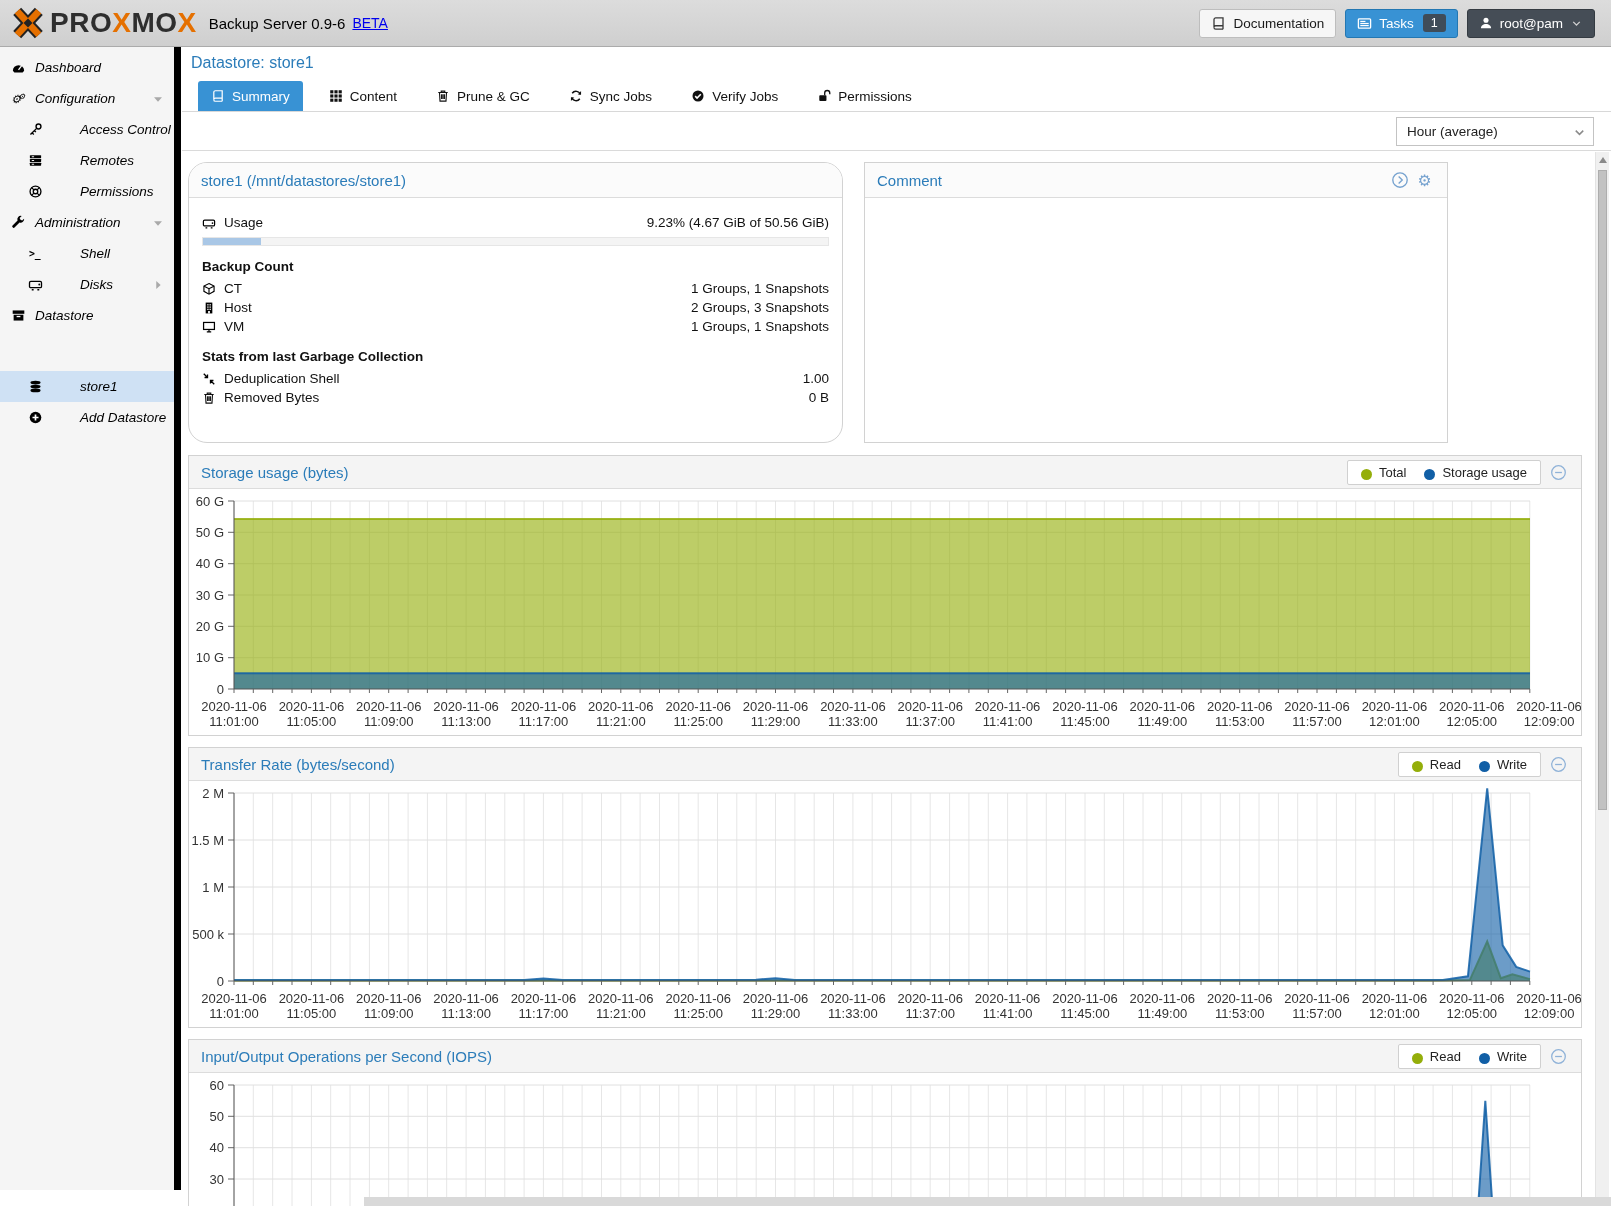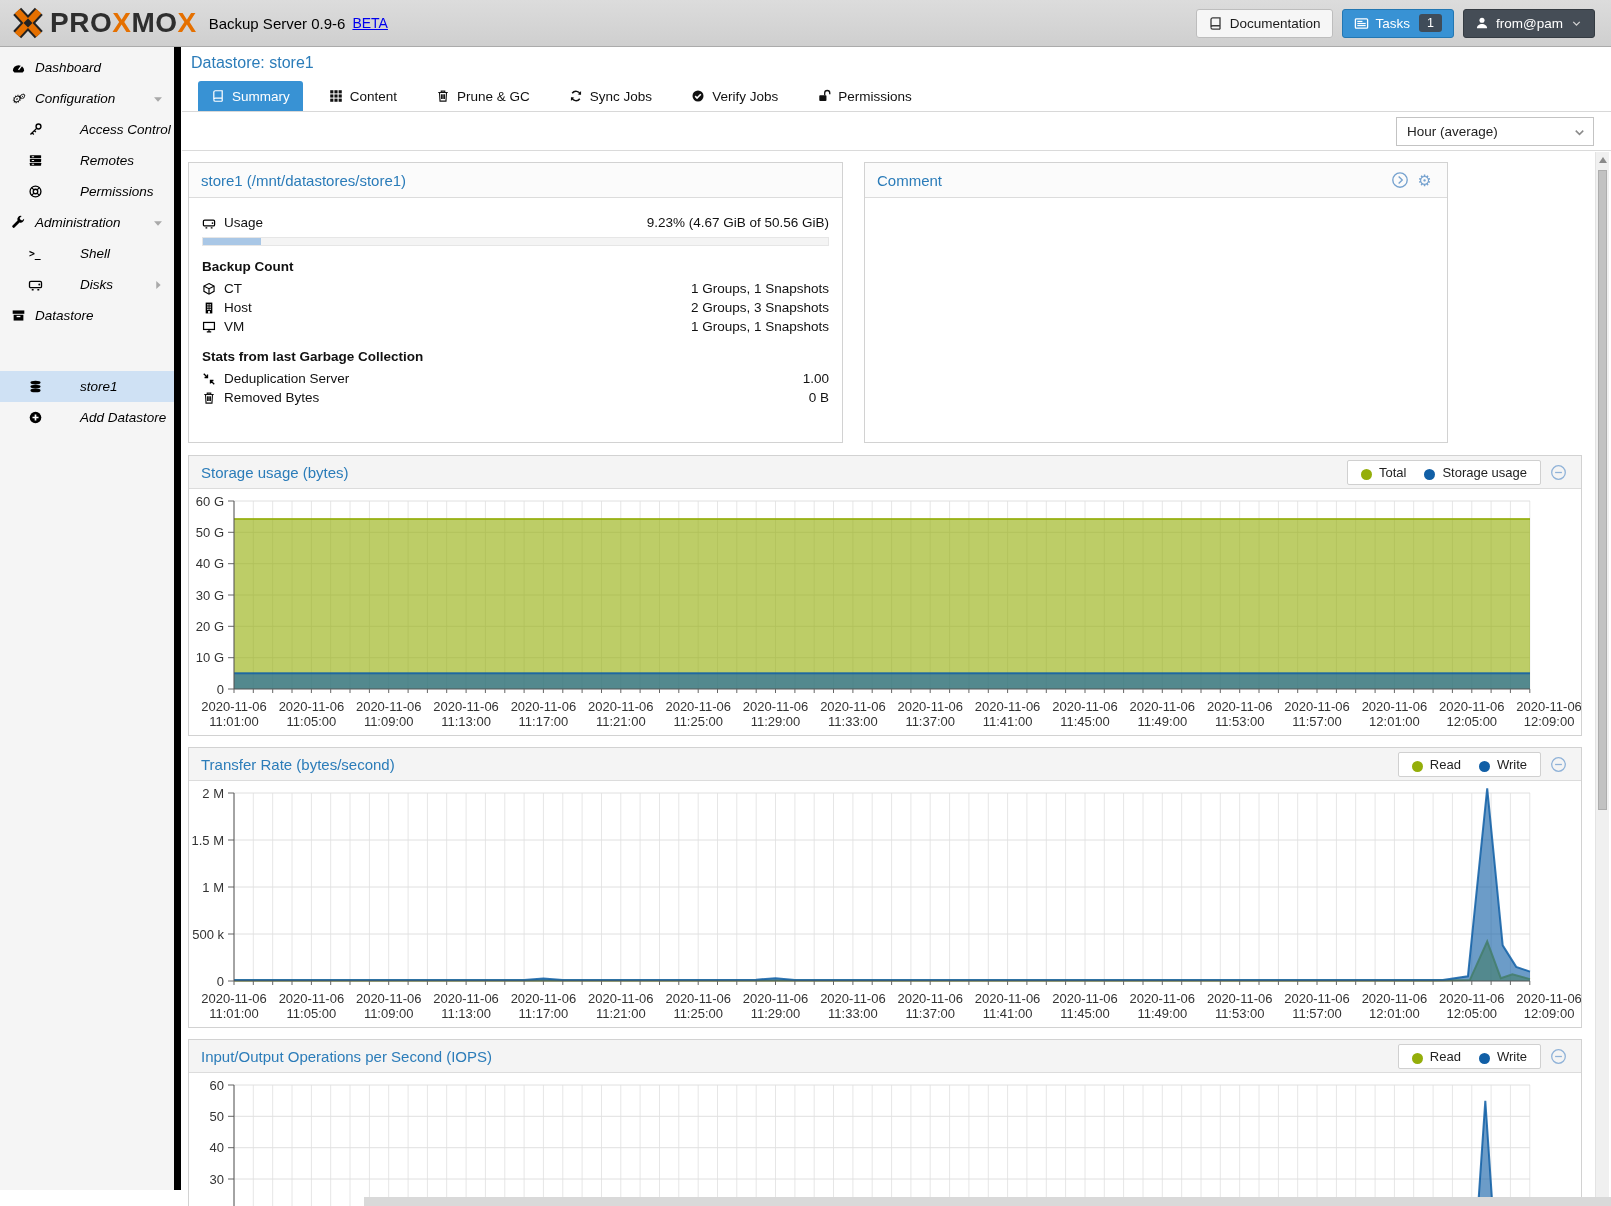--- a/index.html
+++ b/index.html
@@ -108,21 +108,21 @@
       <span>Tasks</span>
       <span class="badge">1</span>
     </div>
     <div class="tb-btn btn-user">
       <svg width="14" height="14" viewBox="0 0 16 16">
           <g fill="#fff">
             <circle cx="8" cy="4.9" r="2.9"></circle>
             <path d="M2.2 14c0-3 2.6-4.9 5.8-4.9s5.8 1.9 5.8 4.9z"></path>
           </g>
         </svg>
-      <span>from@pam</span>
+      <span>root@pam</span>
       <svg width="13" height="13" viewBox="0 0 16 16">
           <path d="M4 6l4 4 4-4" fill="none" stroke="#cfcfcf" stroke-width="1.7"></path>
         </svg>
     </div>
   </div>
 </div>
 
 <div class="sidebar" id="sidebar">
     <div class="side-item  ">
     <span class="side-ic">
@@ -319,21 +319,21 @@
     <div class="range-select">
       <span>Hour (average)</span>
       <svg width="15" height="15" viewBox="0 0 16 16">
           <path d="M4 6l4 4 4-4" fill="none" stroke="#8a8a8a" stroke-width="1.6"></path>
         </svg>
     </div>
   </div>
 
   <div class="scrollregion">
 
-    <div class="panel" style="left:6px; top:10px; width:655px; height:281px;">
+    <div class="panel" style="left:6px; top:10px; width:655px; height:281px;border-radius:19px;">
       <div class="panel-header">
         <span class="panel-title">store1 (/mnt/datastores/store1)</span>
       </div>
       <div class="ds-body">
         <div class="stat-row">
           <span class="lab">
             <svg viewBox="0 0 16 16">
                 <rect x="1.6" y="4.6" width="12.8" height="6.8" rx="1.4" fill="none" stroke="#000" stroke-width="1.4"></rect>
                 <circle cx="12" cy="8" r="1" fill="#000"></circle>
                 <path d="M4 13.6h2M10 13.6h2" stroke="#000" stroke-width="1.4"></path>
@@ -392,21 +392,21 @@
           </div>
         <div class="sec-head">Stats from last Garbage Collection</div>
         <div id="gc-rows">
             <div class="stat-row">
   <span class="lab">
                 <svg viewBox="0 0 16 16" width="14" height="14">
                   <g stroke="#000" stroke-width="1.5" fill="none">
                     <path d="M2 2l4.3 4.3M6.3 2.9v3.4H2.9M14 14 9.7 9.7M9.7 13.1V9.7h3.4"></path>
                   </g>
                 </svg>
-                <span>Deduplication Server</span>
+                <span>Deduplication Shell</span>
               </span>
   <span class="val">1.00</span>
             </div>
             <div class="stat-row">
   <span class="lab">
                 <svg viewBox="0 0 16 16" width="14" height="14">
                   <g fill="none" stroke="currentColor" stroke-width="1.3">
                     <path d="M2.6 4h10.8M6 4V2.4h4V4M4 4l.6 9.8h6.8L12 4M6.4 6v5.4M8 6v5.4M9.6 6v5.4"></path>
                   </g>
                 </svg>

